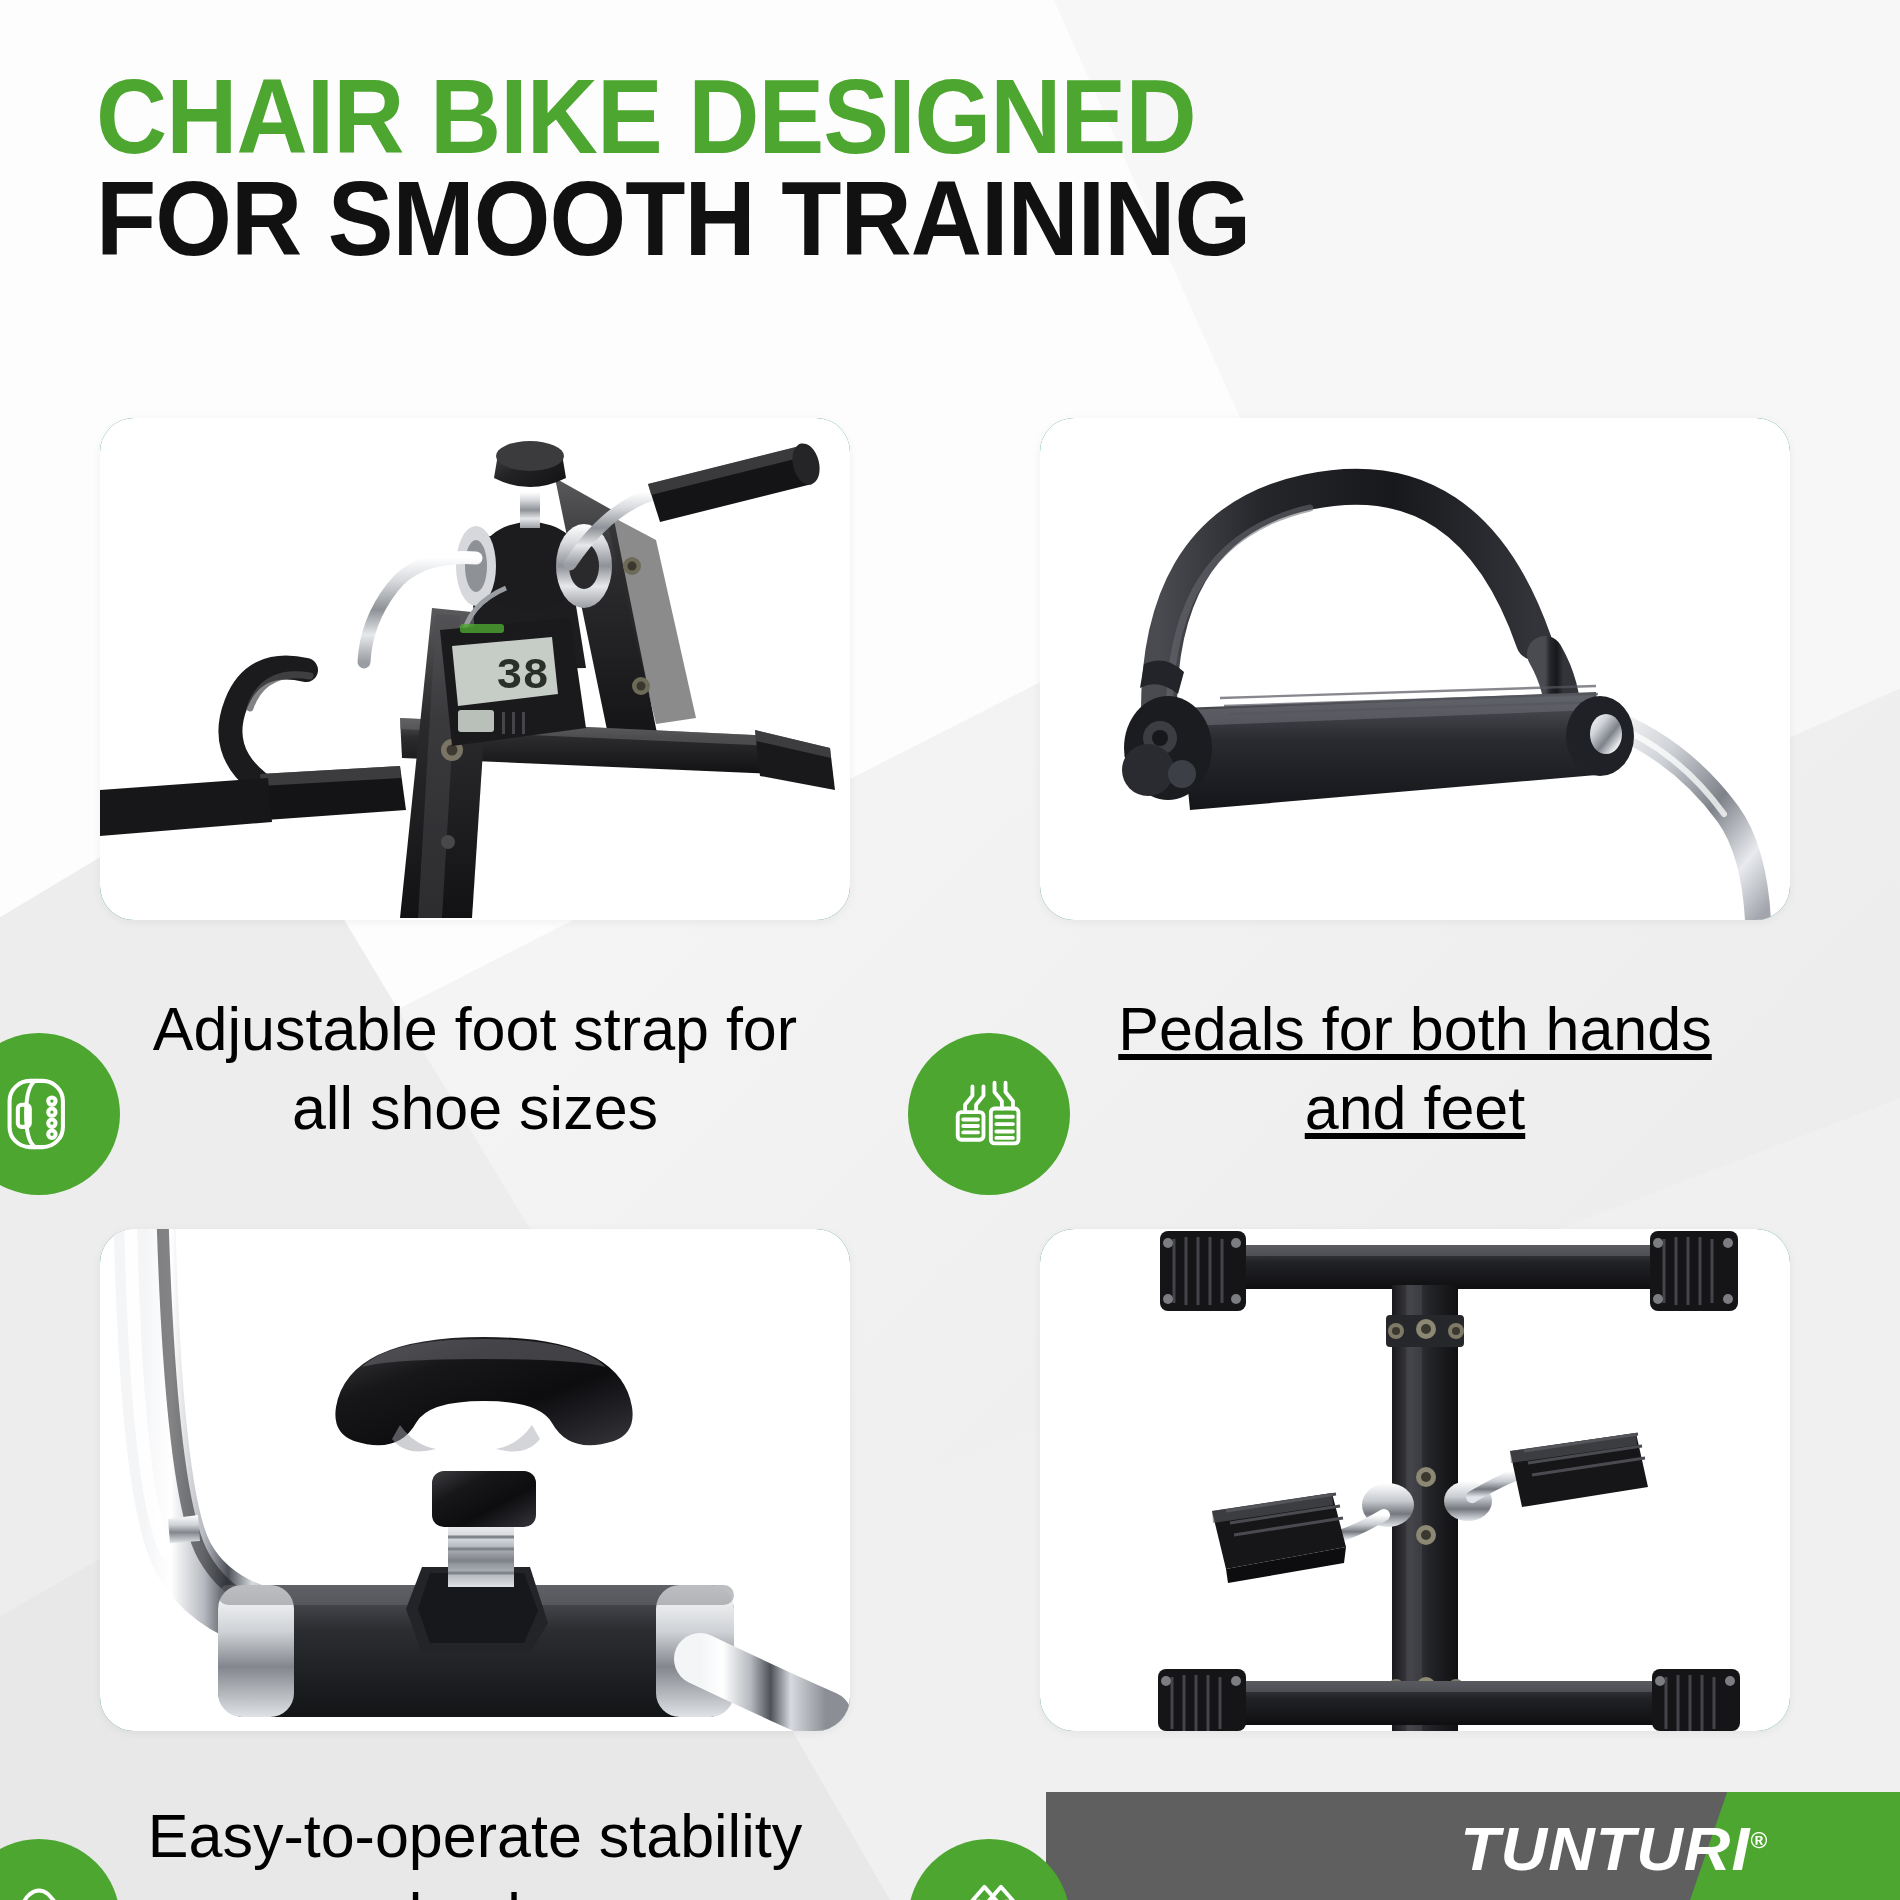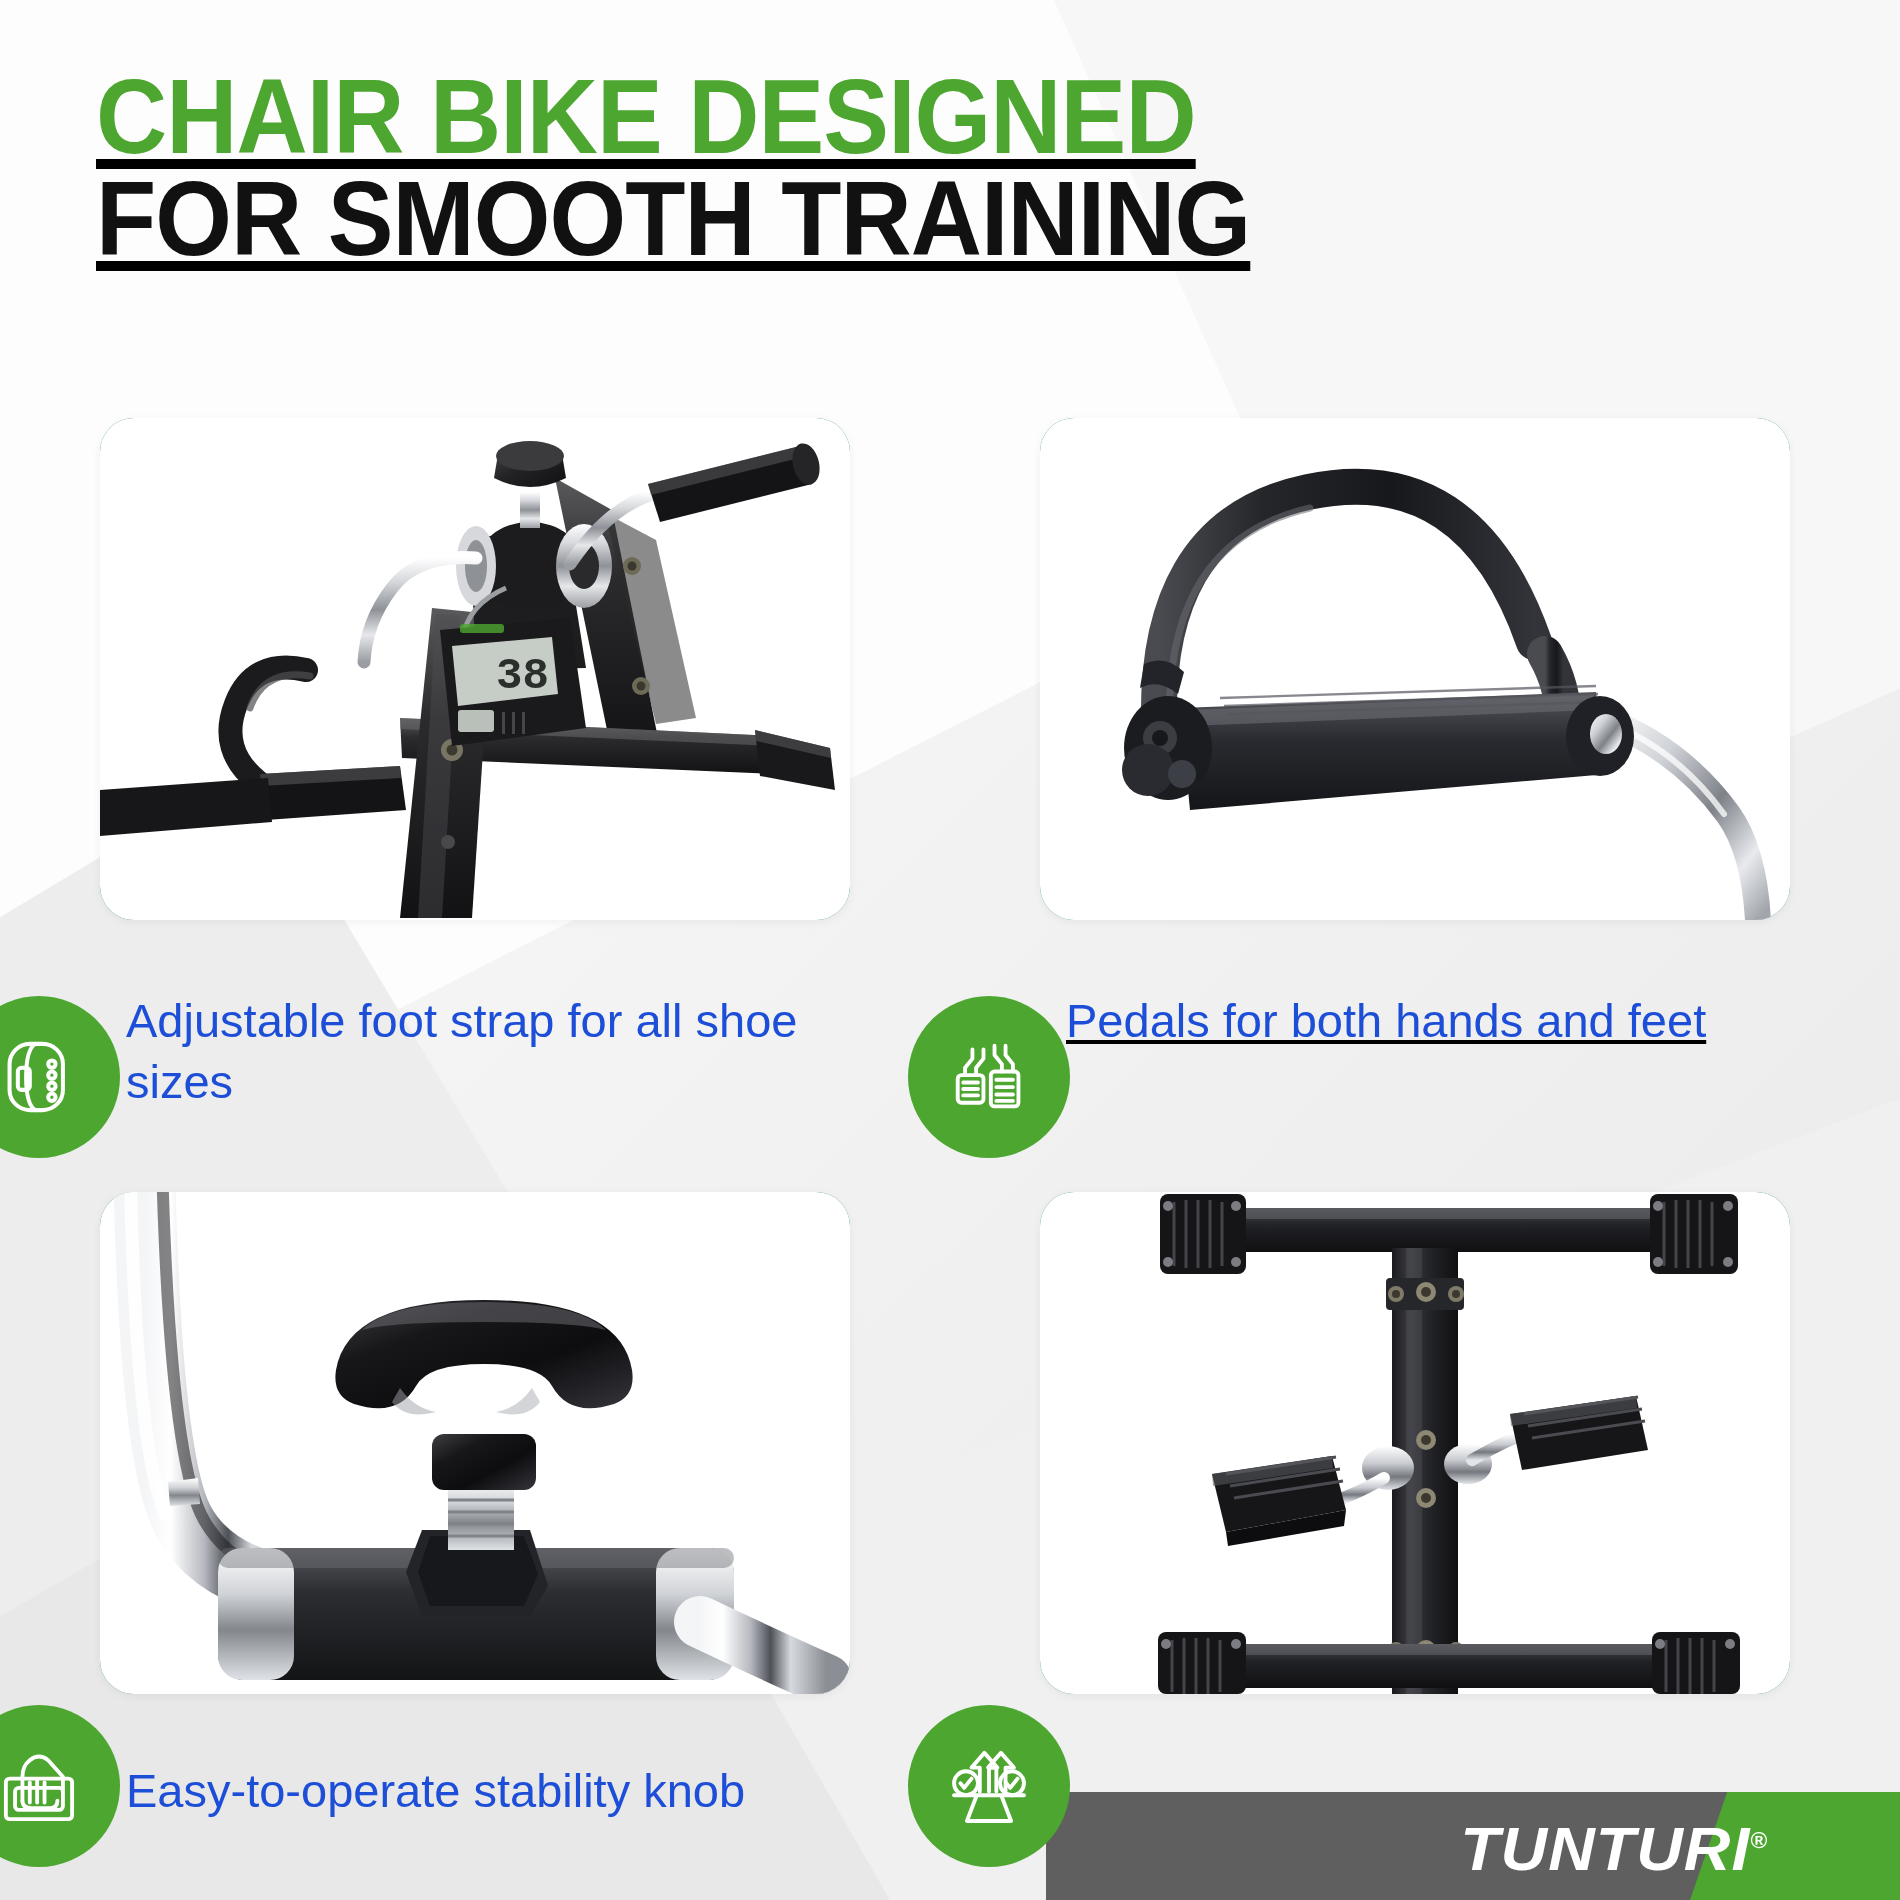--- a/index.html
+++ b/index.html
@@ -14,21 +14,21 @@
 
   
   .bg-base{position:absolute;inset:0;background:linear-gradient(135deg,#fbfbfb 0%,#f4f4f4 38%,#eeeeee 72%,#e9e9e9 100%);}
   .bg-sheet-a{position:absolute;left:-360px;top:-260px;width:1500px;height:1200px;background:#fdfdfd;transform:rotate(-27deg);}
   .bg-sheet-b{position:absolute;left:-520px;top:980px;width:1150px;height:1150px;background:#ededed;transform:rotate(-31deg);}
   .bg-sheet-c{position:absolute;left:1180px;top:-380px;width:1300px;height:1050px;background:#f7f7f7;transform:rotate(-24deg);}
   .bg-sheet-d{position:absolute;left:760px;top:1280px;width:1500px;height:900px;background:#f0f0f0;transform:rotate(-21deg);}
   .bg-sheet-e{position:absolute;left:-120px;top:1480px;width:900px;height:700px;background:#e6e6e6;transform:rotate(-30deg);opacity:.75;}
 
   
-  .headline{position:absolute;left:96px;top:66px;width:1560px;text-decoration:underline;}
+  .headline{position:absolute;left:96px;top:66px;width:1560px;}
   .headline .l1,.headline .l2{
     font-weight:bold;
     font-size:106px;
     line-height:0.96;
     letter-spacing:-1px;
     transform:scaleX(.93);
     transform-origin:left center;
     white-space:nowrap;
   }
   .headline .l1{color:#4CA62F;}
@@ -55,23 +55,24 @@
     width:162px;height:162px;
     border-radius:50%;
     background:#4CA62F;
     display:flex;align-items:center;justify-content:center;
     z-index:7;
   }
   .badge svg{display:block;}
 
   .caption{
     margin-top:70px;
-    font-size:47px;
+    text-align:center;
+    font-size:61px;
     line-height:1.30;
-    color:#1d4ed8;
+    color:#000000;
     padding:0 26px;
   }
   .row2 .caption{margin-top:66px;}
 
   
   .logoband{position:absolute;left:1046px;bottom:0;width:854px;height:108px;overflow:hidden;margin-top:48px;}
   .logoband .slab{
     position:absolute;right:118px;bottom:0;width:1020px;height:108px;
     background:#5f5f5f;
     transform:skewX(-19deg);

